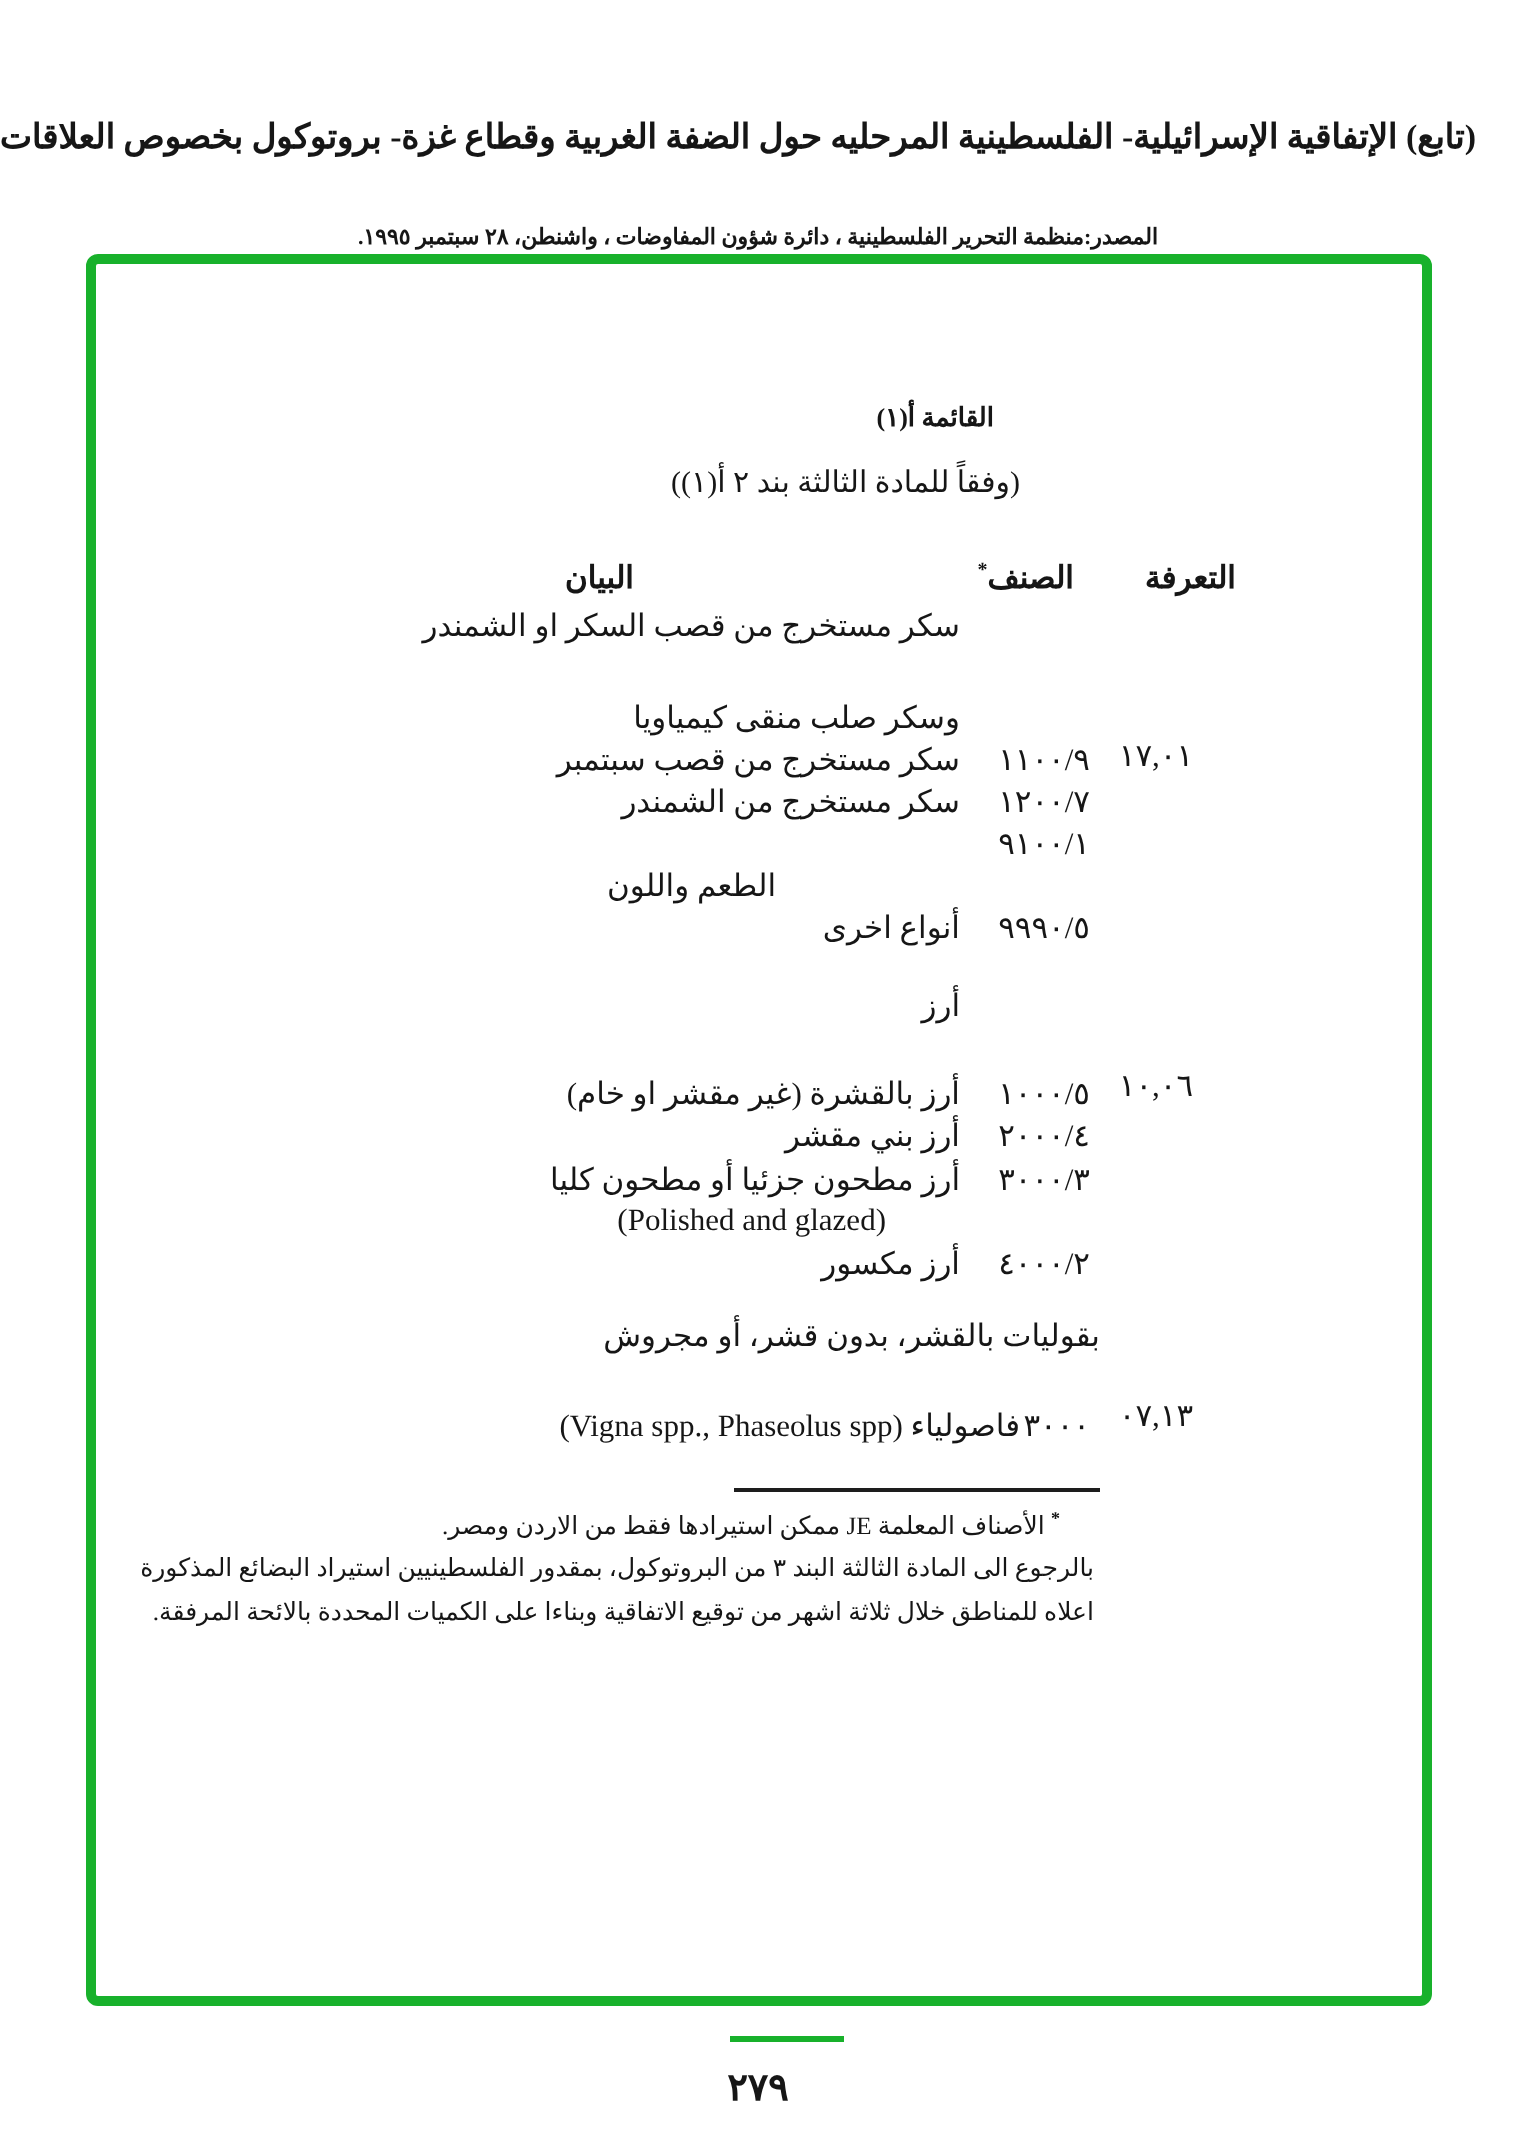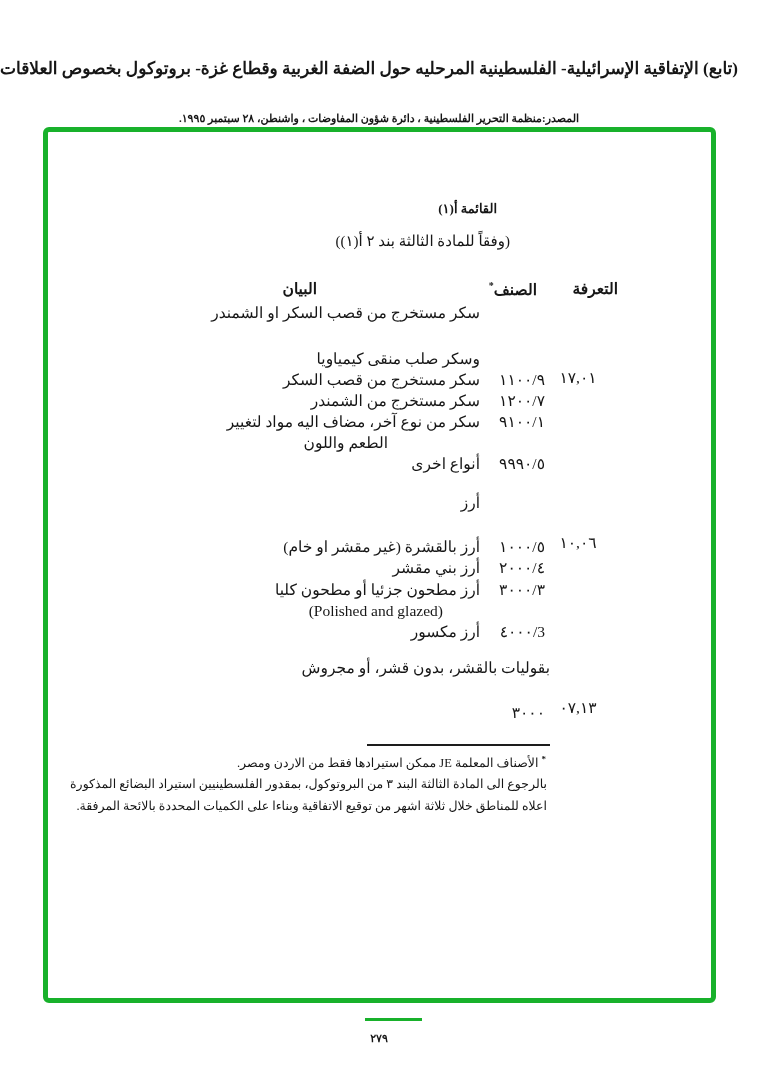--- a/index.html
+++ b/index.html
@@ -41,28 +41,28 @@
   .item   { right:213px; }
   .desc   { right:278px; }
   .desc.wide   { right:208px;text-align:center; }
   .desc.mid    { right:248px; }
   .desc.indent { right:370px; }
   .desc.latin  { right:315px; }
 
   
   .fn-sep { position:absolute; top:744px; right:208px; width:183px; height:2px; background:#1d1d1d; }
   .fn-line { font-size:12.5px; right:211px; }
-  .fn-1 { top:754px; right:212px; }
+  .fn-1 { top:754px; right:228px; }
   .fn-2 { top:776px; }
   .fn-3 { top:798px; }
   .fn-1 sup { font-size:9px; font-weight:bold; }
 
   
   .footer-rule { position:absolute; top:1018px; left:365px; width:57px; height:3px; background:var(--green); }
-  .page-num { top:1032px; left:0; right:0; text-align:center; font-weight:bold; font-size:11px; }
+  .page-num { top:1032px; left:0; right:0; text-align:center; font-weight:bold; font-size:19px; }
 </style>
 </head>
 <body>
 
 <div class="abs hdr-title">(تابع) الإتفاقية الإسرائيلية- الفلسطينية المرحليه حول الضفة الغربية وقطاع غزة- بروتوكول بخصوص العلاقات الاقتصادية</div>
 <div class="abs hdr-src">المصدر:منظمة التحرير الفلسطينية ، دائرة شؤون المفاوضات ، واشنطن، ٢٨ سبتمبر ١٩٩٥.</div>
 
 <div class="frame"></div>
 
 <div class="abs list-title">القائمة أ(١)</div>
@@ -76,29 +76,28 @@
     <span class="cell desc">سكر مستخرج من قصب السكر او الشمندر</span>
   </div>
 <div class="row" style="top:329px">
     <span class="cell tariff" dir="ltr">١٧,٠١</span>
   </div>
 <div class="row" style="top:350px">
     <span class="cell desc">وسكر صلب منقى كيمياويا</span>
   </div>
 <div class="row" style="top:371px">
     <span class="cell item" dir="ltr">١١٠٠/٩</span>
-    <span class="cell desc">سكر مستخرج من قصب السكر</span>
+    <span class="cell desc">سكر مستخرج من قصب سبتمبر</span>
   </div>
 <div class="row" style="top:392px">
     <span class="cell item" dir="ltr">١٢٠٠/٧</span>
     <span class="cell desc">سكر مستخرج من الشمندر</span>
   </div>
 <div class="row" style="top:413px">
     <span class="cell item" dir="ltr">٩١٠٠/١</span>
-    <span class="cell desc">سكر من نوع آخر، مضاف اليه مواد لتغيير</span>
   </div>
 <div class="row" style="top:434px">
     <span class="cell desc indent">الطعم واللون</span>
   </div>
 <div class="row" style="top:455px">
     <span class="cell item" dir="ltr">٩٩٩٠/٥</span>
     <span class="cell desc">أنواع اخرى</span>
   </div>
 <div class="row" style="top:494px">
     <span class="cell tariff" dir="ltr">١٠,٠٦</span>
@@ -113,29 +112,30 @@
     <span class="cell desc">أرز بني مقشر</span>
   </div>
 <div class="row" style="top:581px">
     <span class="cell item" dir="ltr">٣٠٠٠/٣</span>
     <span class="cell desc">أرز مطحون جزئيا أو مطحون كليا</span>
   </div>
 <div class="row" style="top:602px">
     <span class="cell desc latin">(Polished and glazed)</span>
   </div>
 <div class="row" style="top:623px">
-    <span class="cell item" dir="ltr">٤٠٠٠/3</span>
+    <span class="cell item" dir="ltr">٤٠٠٠/٢</span>
     <span class="cell desc">أرز مكسور</span>
   </div>
 <div class="row" style="top:659px">
     <span class="cell tariff" dir="ltr">٠٧,١٣</span>
     <span class="cell desc wide">بقوليات بالقشر، بدون قشر، أو مجروش</span>
   </div>
 <div class="row" style="top:704px">
     <span class="cell item" dir="ltr">٣٠٠٠</span>
+    <span class="cell desc mid">فاصولياء (Vigna spp., Phaseolus spp)</span>
   </div>
 
 <div class="fn-sep"></div>
 <div class="abs fn-line fn-1"><sup>*</sup> <span>الأصناف المعلمة JE ممكن استيرادها فقط من الاردن ومصر.</span></div>
 <div class="abs fn-line fn-2">بالرجوع الى المادة الثالثة البند ٣ من البروتوكول، بمقدور الفلسطينيين استيراد البضائع المذكورة</div>
 <div class="abs fn-line fn-3">اعلاه للمناطق خلال ثلاثة اشهر من توقيع الاتفاقية وبناءا على الكميات المحددة بالائحة المرفقة.</div>
 
 <div class="footer-rule"></div>
 <div class="abs page-num">٢٧٩</div>
 

